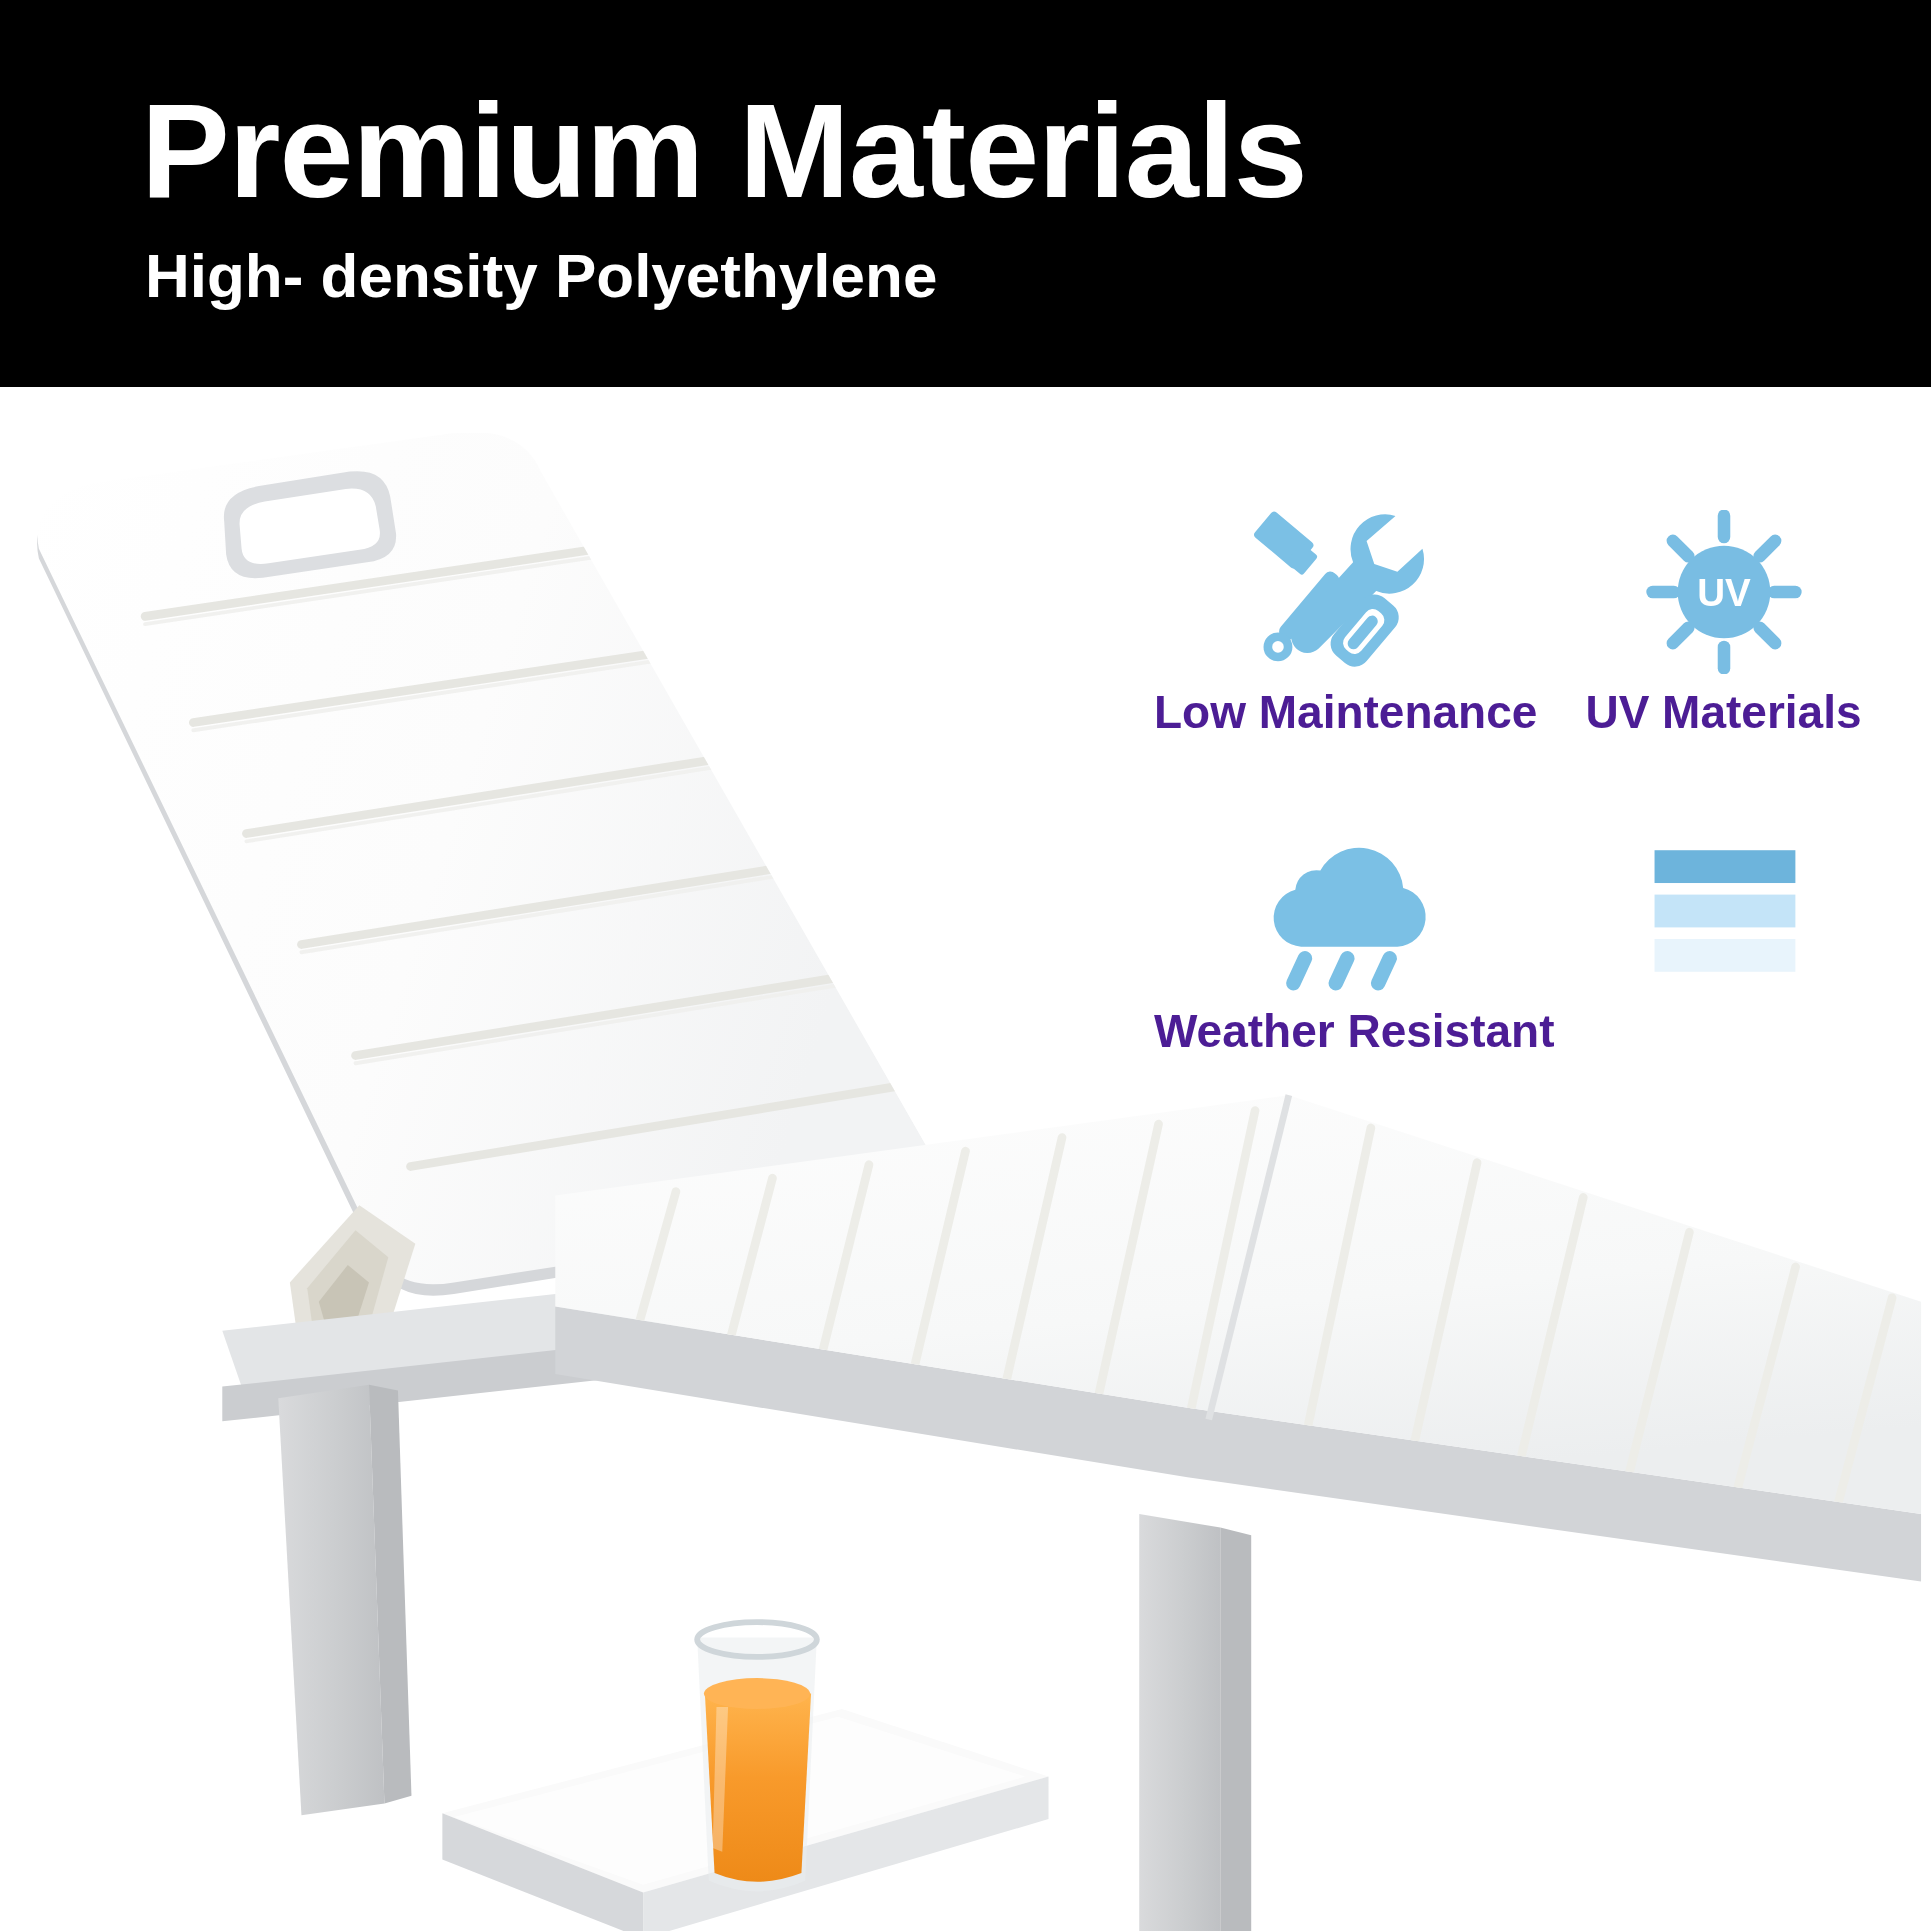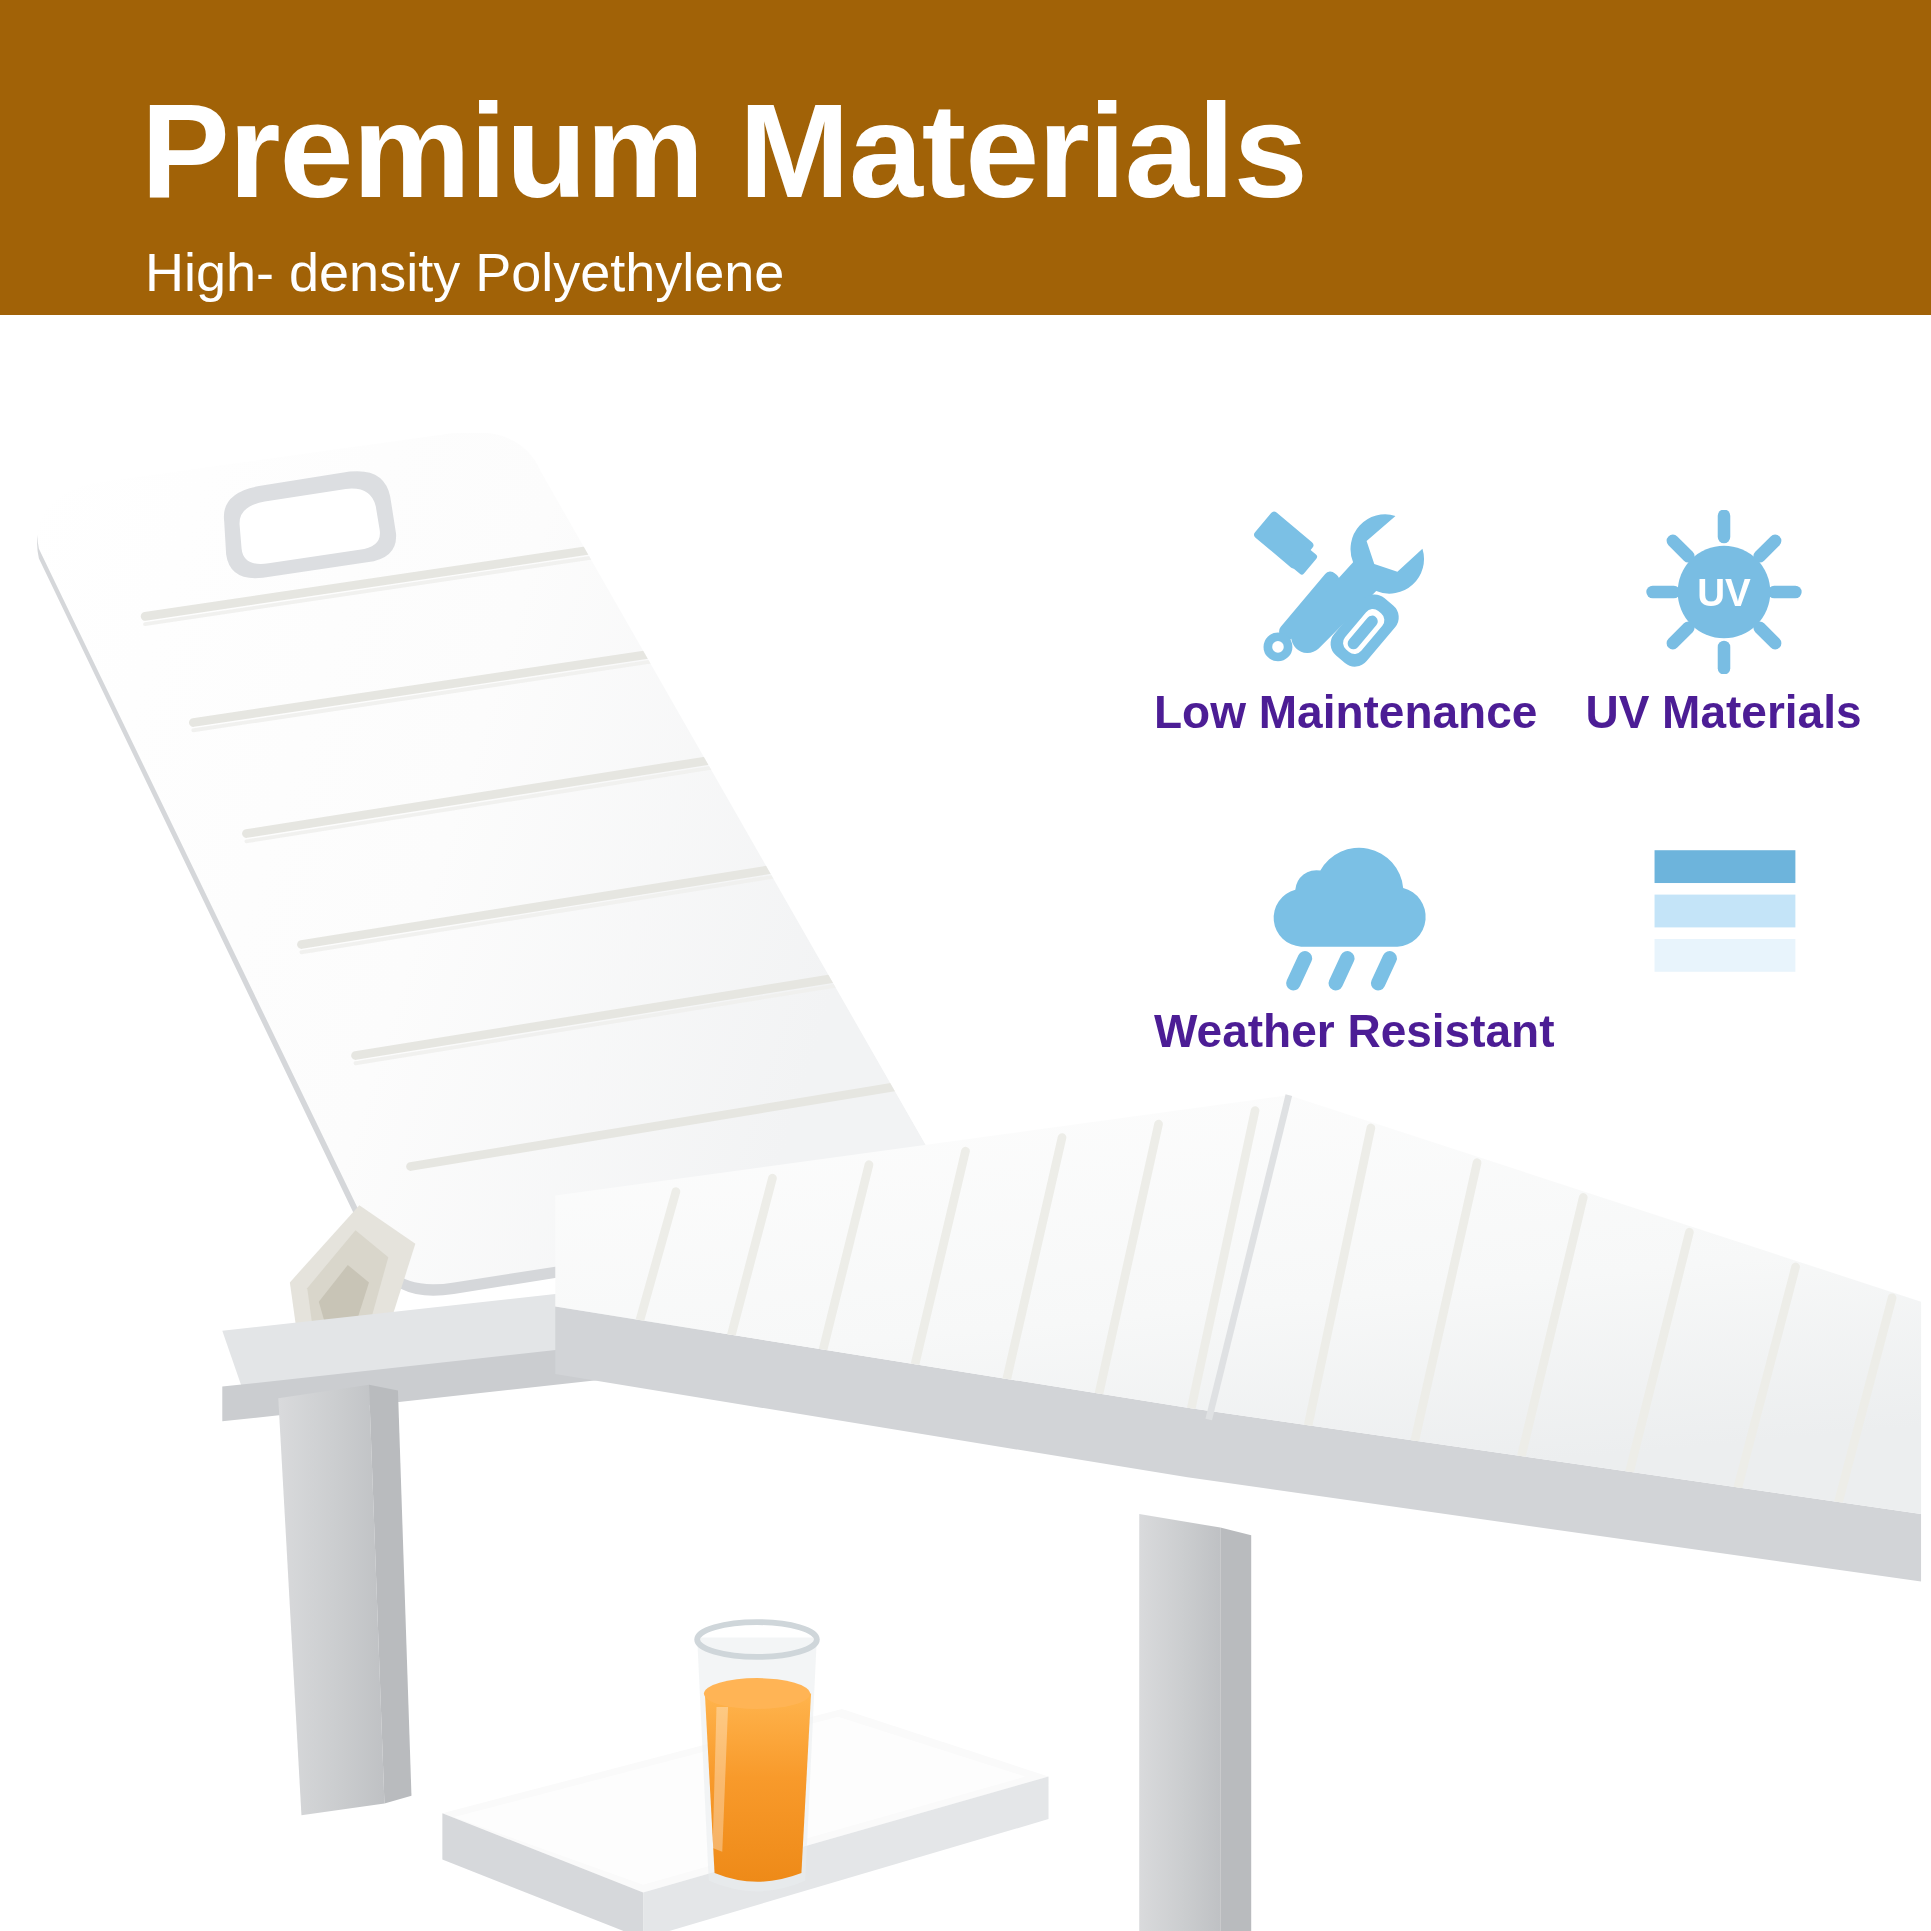--- a/index.html
+++ b/index.html
@@ -14,40 +14,40 @@
     background: #ffffff;
     overflow: hidden;
     font-family: "Liberation Sans", sans-serif;
   }
 
   
   .header {
     position: absolute;
     left: 0; top: 0;
     width: 1931px;
-    height: 315px;
-    background: #a16207;
+    height: 387px;
+    background: #000000;
   }
   .header-title {
     position: absolute;
     left: 141px;
     top: 85px;
     font-size: 133px;
     font-weight: bold;
     color: #ffffff;
     letter-spacing: -1px;
     line-height: 1.0;
     white-space: nowrap;
   }
   .header-subtitle {
     position: absolute;
     left: 145px;
     top: 245px;
-    font-size: 54px;
-    font-weight: normal;
+    font-size: 62px;
+    font-weight: bold;
     color: #ffffff;
     line-height: 1.0;
     white-space: nowrap;
   }
 
   
   .features {
     position: absolute;
     left: 1154px;
     top: 502px;

